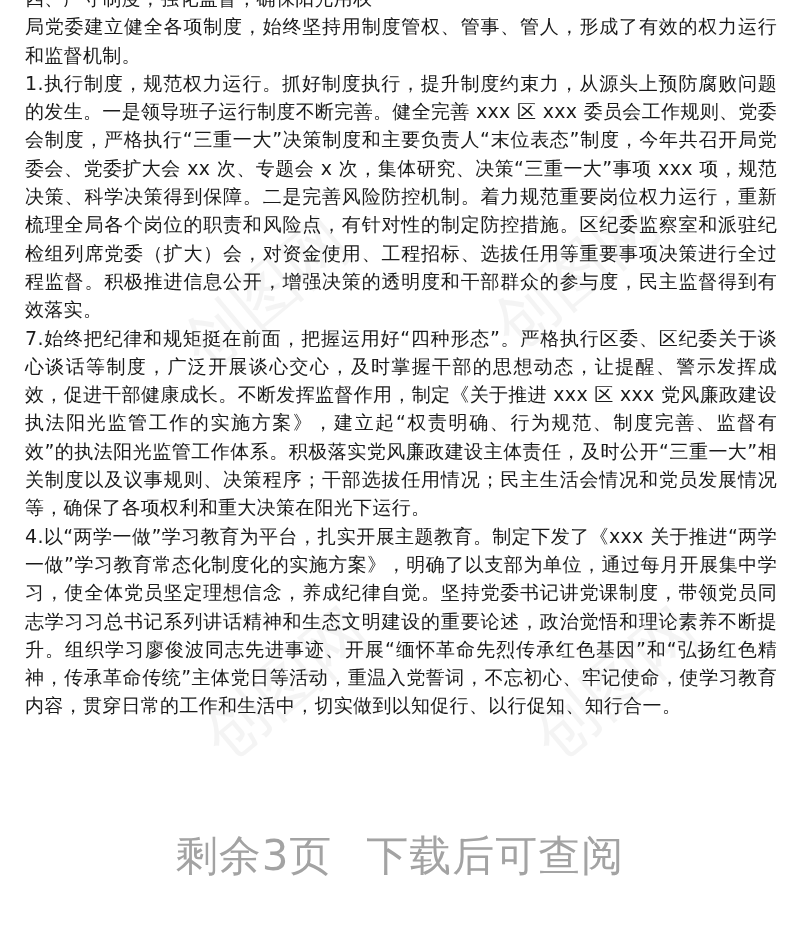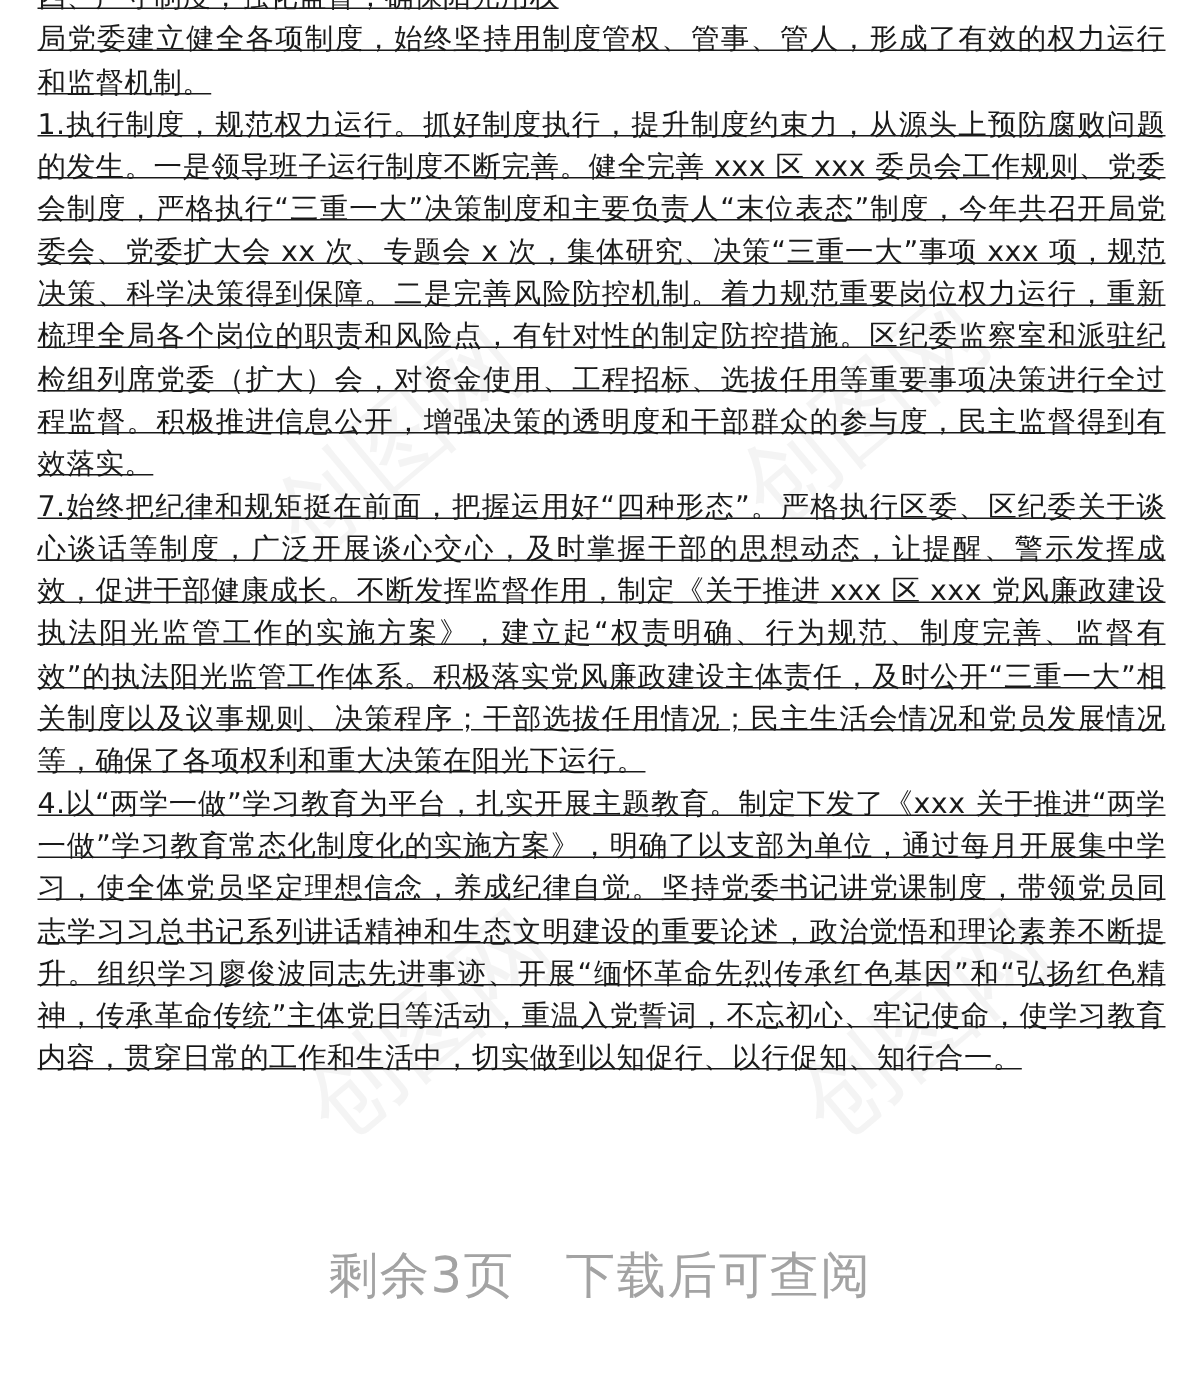--- a/index.html
+++ b/index.html
@@ -1,21 +1,21 @@
 <!DOCTYPE html>
 <html><head>
 <meta charset="utf-8">
 <style>
   html, body { margin: 0; padding: 0; background: #ffffff; }
   body { width: 800px; height: 930px; overflow: hidden; position: relative; font-family: "DejaVu Sans", "Liberation Sans", sans-serif; }
   .page { position: absolute; left: 0; top: 0; width: 800px; height: 930px; overflow: hidden; }
   .doc { position: absolute; left: 25px; top: -16px; width: 752px; color: #1a1a1a; font-size: 19px; line-height: 28.3px; letter-spacing: 0.3px; }
-  .doc p { margin: 0; text-align: justify; text-justify: inter-character; word-break: break-all; text-decoration: underline; }
+  .doc p { margin: 0; text-align: justify; text-justify: inter-character; word-break: break-all; }
   .watermark { position: absolute; color: rgba(170,170,170,0.13); font-size: 64px; transform: rotate(-40deg); white-space: nowrap; pointer-events: none; }
-  .footer { position: absolute; left: 0; top: 828px; width: 800px; text-align: center; color: #a3a3a3; font-size: 33px; letter-spacing: 1px; }
+  .footer { position: absolute; left: 0; top: 828px; width: 800px; text-align: center; color: #a3a3a3; font-size: 42px; letter-spacing: 1px; }
   .footer span { display: inline-block; }
   .footer .gap { width: 34px; }
 </style>
 </head>
 <body>
 
 <div class="page">
 
   <div class="watermark" style="left:170px; top:250px;">创图网</div>
   <div class="watermark" style="left:480px; top:230px;">创图网</div>

